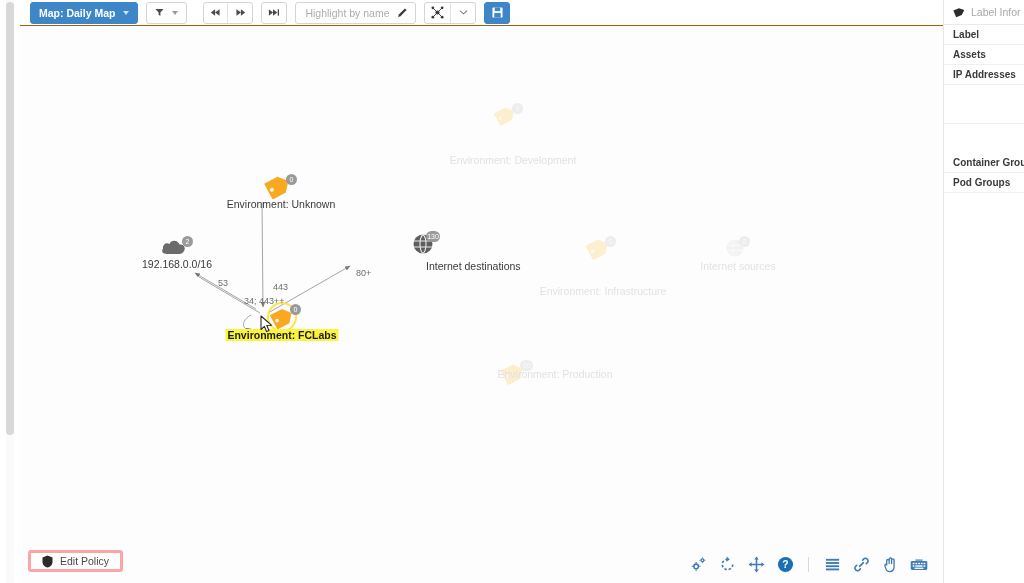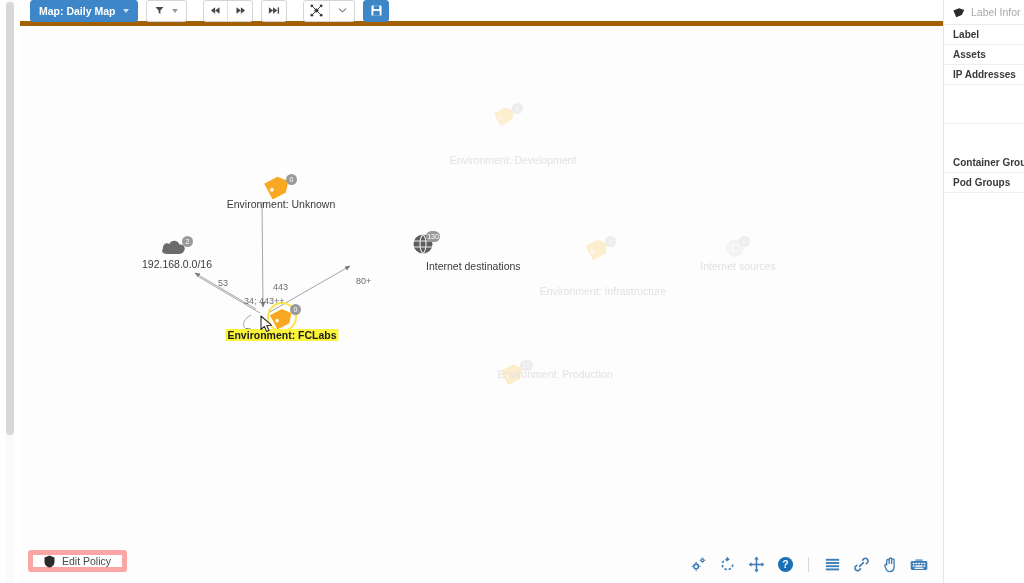--- a/index.html
+++ b/index.html
@@ -39,21 +39,21 @@
   }
 
   
   .toolbar {
     position: absolute;
     left: 20px; top: 0;
     right: 0; height: 26px;
     display: flex;
     align-items: center;
     background: #ffffff;
-    border-bottom: 5px solid #a16207;
+    border-bottom: 1px solid #a16207;
     padding-left: 10px;
     box-sizing: border-box;
   }
   .tb-btn {
     height: 22px;
     display: inline-flex;
     align-items: center;
     gap: 5px;
     padding: 0 8px;
     border: 1px solid #d5d5d5;
@@ -181,21 +181,21 @@
 
   
   .edit-policy {
     position: absolute;
     left: 28px; bottom: 11px;
     height: 22px;
     display: inline-flex;
     align-items: center;
     gap: 7px;
     padding: 0 11px;
-    border: 5px solid #fca5a5;
+    border: 3px solid #fca5a5;
     border-radius: 3px;
     background: #fff;
     font-size: 10.5px;
     color: #4a4a4a;
     cursor: pointer;
     box-sizing: border-box;
   }
   .bottom-tools {
     position: absolute;
     right: 96px; bottom: 10px;
@@ -307,20 +307,28 @@
         <svg width="12" height="9" viewBox="0 0 13 10">
           <polygon points="5.5,5 0.8,1.5 0.8,8.5" fill="#4a4a4a"></polygon>
           <polygon points="10.2,5 5.4,1.5 5.4,8.5" fill="#4a4a4a"></polygon>
           <rect x="10.6" y="1.5" width="1.5" height="7" fill="#4a4a4a"></rect>
         </svg>
       </div>
     </div>
 
     <div class="tb-sep"></div>
 
+    <div class="tb-group" style="padding:0 7px;">
+      <input class="hl-input" type="text" placeholder="Highlight by name" style="">
+      <span style="display:inline-flex;align-items:center;margin-left:4px;">
+        <svg width="11" height="11" viewBox="0 0 12 12">
+          <path d="M1.2 10.8 L2 8.2 L8.6 1.6 L10.4 3.4 L3.8 10 Z" fill="#3a3a3a"></path>
+        </svg>
+      </span>
+    </div>
 
     <div class="tb-sep"></div>
 
     <div class="tb-group">
       <div class="seg">
         <svg width="13" height="13" viewBox="0 0 14 14">
           <line x1="7" y1="7" x2="2" y2="2" stroke="#3a3a3a" stroke-width="1"></line>
           <line x1="7" y1="7" x2="12" y2="2" stroke="#3a3a3a" stroke-width="1"></line>
           <line x1="7" y1="7" x2="2" y2="12" stroke="#3a3a3a" stroke-width="1"></line>
           <line x1="7" y1="7" x2="12" y2="12" stroke="#3a3a3a" stroke-width="1"></line>
@@ -454,21 +462,21 @@
           <circle cx="6.8" cy="12" r="1.8" fill="#fdf8ec"></circle>
         </g>
       </svg>
       <div class="badge dim" style="left:20px; top:-1px; min-width:13px;">10</div>
     </div>
     <div class="node-label dim" style="left:497px; top:342px;margin-left:38px;">Environment: Production</div>
 
     <div class="edge-label" style="left:253px; top:256px;">443</div>
     <div class="edge-label" style="left:198px; top:252px;">53</div>
     <div class="edge-label" style="left:224px; top:270px;">34; 443++</div>
-    <div class="edge-label" style="left:336px; top:250px;">80+</div>
+    <div class="edge-label" style="left:336px; top:242px;">80+</div>
 
   </div>
 
   <div class="edit-policy">
     <svg width="11" height="13" viewBox="0 0 11 13">
       <path d="M5.5 0.5 L10.5 2.5 L10.5 7 C10.5 10, 8 12, 5.5 12.6 C3 12, 0.5 10, 0.5 7 L0.5 2.5 Z" fill="#2b2b2b"></path>
     </svg>
     <span>Edit Policy</span>
   </div>
 

